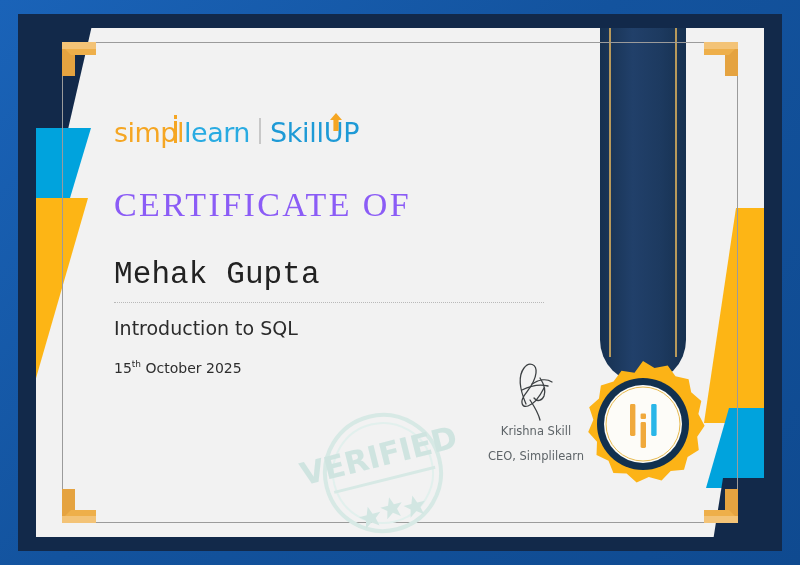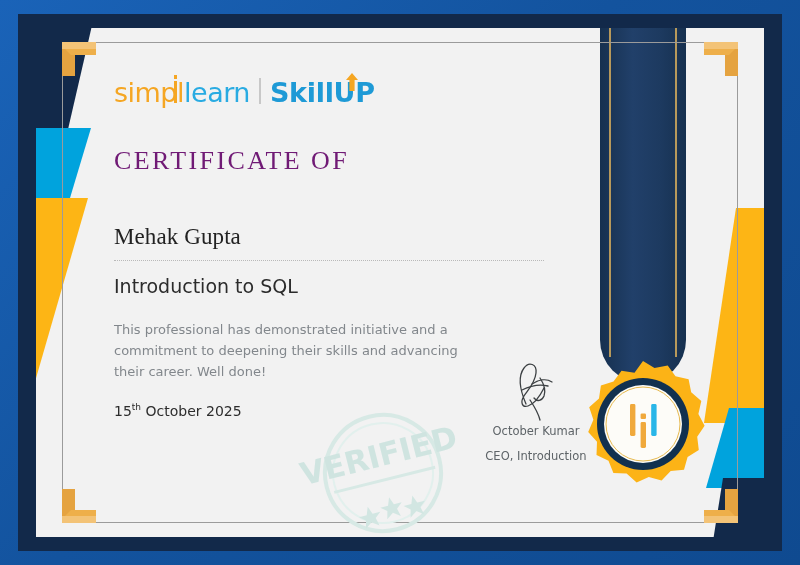--- a/index.html
+++ b/index.html
@@ -119,48 +119,48 @@
   .ribbon .pin.l{left:9px;}
   .ribbon .pin.r{right:9px;}
 
   
   .seal{position:absolute;right:56px;bottom:48px;width:130px;height:130px;}
 
   
   .content{position:absolute;left:78px;top:44px;right:150px;bottom:40px;}
 
   
-  .logo{display:flex;align-items:flex-end;height:34px;}
+  .logo{display:flex;align-items:flex-end;height:34px;margin-top:40px;}
   .logo-simplilearn{position:relative;font-size:27px;letter-spacing:-.5px;
       font-family:"DejaVu Sans", sans-serif;line-height:1;}
   .lg-simpl{color:#f5a623;}
   .lg-learn{color:#29abe2;}
   .lg-tick{position:absolute;left:60px;top:2px;width:3px;height:22px;
       background:#f5a623;}
   .lg-dot{position:absolute;left:60px;top:-4px;width:3px;height:4px;background:#f5a623;}
   .logo-sep{width:2px;height:26px;background:#c8c8c8;margin:0 9px 2px 9px;}
-  .logo-skillup{position:relative;font-size:27px;font-weight:bold;color:#1e9ad6;
+  .logo-skillup{position:relative;font-size:27px;font-weight:normal;color:#1e9ad6;
       font-family:"DejaVu Sans", sans-serif;line-height:1;letter-spacing:-.3px;text-align:center;}
   .skillup-arrow{position:absolute;right:16px;top:-11px;}
 
   
   .h-small{
     font-family:"Liberation Serif", serif;
-    font-size:26px;letter-spacing:2.4px;color:#701a75;
+    font-size:34px;letter-spacing:2.4px;color:#8b5cf6;
     margin-top:40px;
   }
   .h-big{
     font-family:"Liberation Serif", serif;
     font-size:50px;letter-spacing:1.2px;color:#4f5052;
     margin-top:-4px;line-height:1.08;
   }
 
   .recipient{
-    font-size:23px;color:#222;margin-top:48px;letter-spacing:.1px;
-    font-family:Liberation Serif, serif;font-weight:400;
+    font-size:31px;color:#222;margin-top:33px;letter-spacing:.1px;
+    font-family:Liberation Mono, monospace;font-weight:400;
   }
   .dotted{
     margin-top:10px;width:430px;height:0;
     border-top:1.5px dotted #b9b9b9;
   }
   .subline{
     margin-top:19px;font-size:13px;color:#8b8f93;letter-spacing:.1px;
     font-family:"DejaVu Sans", sans-serif;
   }
   .course{
@@ -297,34 +297,33 @@
         </div>
       </div>
 
       <div class="h-small">CERTIFICATE OF</div>
 
       <div class="recipient">Mehak Gupta</div>
       <div class="dotted"></div>
 
       <div class="course">Introduction to SQL</div>
 
-      <div class="blurb">This professional has demonstrated initiative and a commitment to deepening their skills and advancing their career. Well done!</div>
 
       <div class="date"><span>15</span><sup>th</sup><span> October 2025</span></div>
 
       <div class="sigblock">
         <svg width="80" height="62" viewBox="0 0 80 62" style="display:block;margin:0 auto;">
           <g fill="none" stroke="#3c4043" stroke-width="1.3" stroke-linecap="round" stroke-linejoin="round">
             <path d="M30 44 C24 30 22 16 28 8 C33 1 41 4 40 13 C39 23 32 30 28 36
                      C24 42 26 48 32 46 C38 44 44 36 48 28"></path>
             <path d="M26 30 C34 26 44 24 52 26"></path>
             <path d="M44 18 C48 24 50 30 48 36 C46 41 41 42 38 38"></path>
             <path d="M34 40 C38 46 42 52 44 60"></path>
             <path d="M36 24 C42 20 50 18 56 22"></path>
           </g>
         </svg>
-        <div class="sig-name">October Kumar</div>
-        <div class="sig-role">CEO, Introduction</div>
+        <div class="sig-name">Krishna Skill</div>
+        <div class="sig-role">CEO, Simplilearn</div>
       </div>
 
     </div>
   </div>
 </div>
 
 </body></html>

